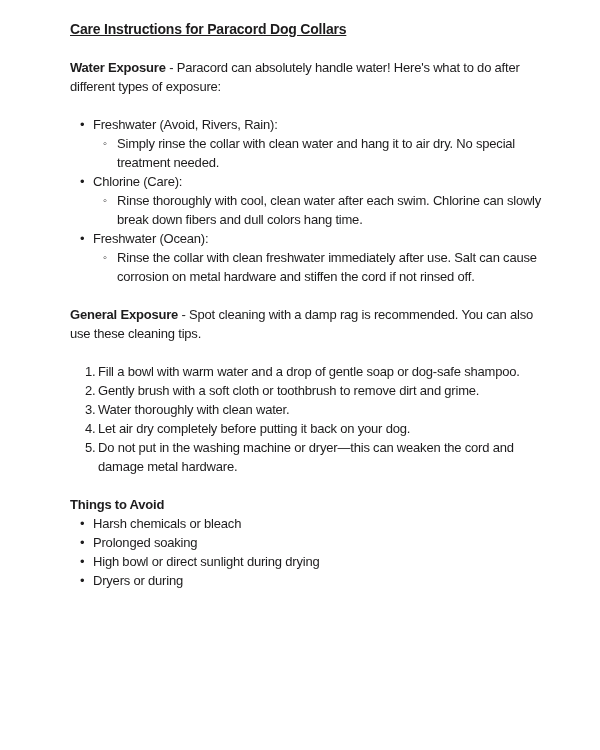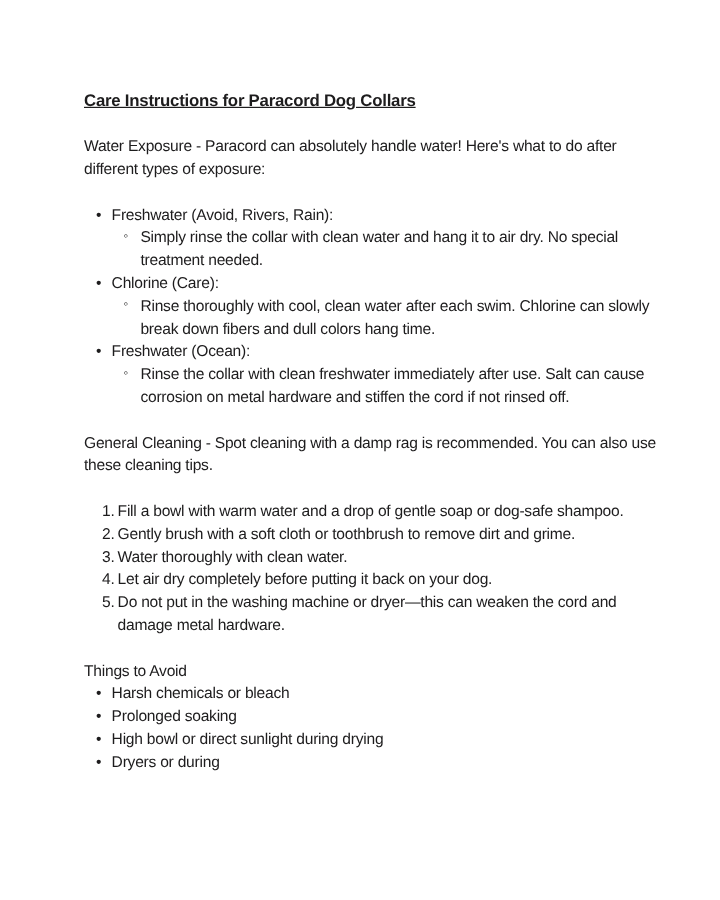--- a/index.html
+++ b/index.html
@@ -11,39 +11,38 @@
     width: 600px;
     height: 750px;
     font-family: "Liberation Sans", sans-serif;
     font-size: 13px;
     line-height: 19px;
     letter-spacing: -0.2px;
     color: #1d1c1d;
     overflow: hidden;
   }
   .doc {
-    padding: 46px 47px 0 70px;
+    padding: 20px 47px 0 70px;
     width: 478px;
     box-sizing: content-box;
-    margin-top: 28px;
   }
   .block {
     margin: 0 0 19px 0;
   }
   .doc-title {
     font-size: 14px;
     font-weight: 700;
     text-decoration: underline;
   }
   .bold-label {
-    font-weight: 400;
+    font-weight: 700;
     text-align: center;
   }
   .section-heading {
-    font-weight: 400;
+    font-weight: 700;
     margin: 0;
   }
   .list {
     margin: 0 0 19px 0;
   }
   .list.tight {
     margin-bottom: 0;
   }
   .li {
     display: flex;
@@ -109,21 +108,21 @@
       <span class="txt">Freshwater (Ocean):</span>
     </div>
     <div class="li">
       <span class="marker2">◦</span>
       <span class="txt">Rinse the collar with clean freshwater immediately after use. Salt can cause corrosion on metal hardware and stiffen the cord if not rinsed off.</span>
     </div>
 
   </div>
 
   <p class="block">
-    <span class="bold-label">General Cleaning</span>
+    <span class="bold-label">General Exposure</span>
     <span>- Spot cleaning with a damp rag is recommended. You can also use these cleaning tips.</span>
   </p>
 
   <div class="list">
     <div class="li">
       <span class="num">1.</span>
       <span class="txt">Fill a bowl with warm water and a drop of gentle soap or dog-safe shampoo.</span>
     </div>
     <div class="li">
       <span class="num">2.</span>

